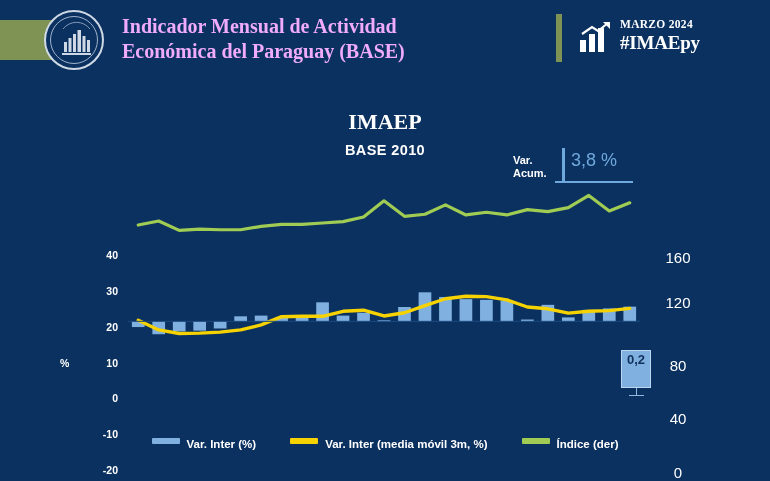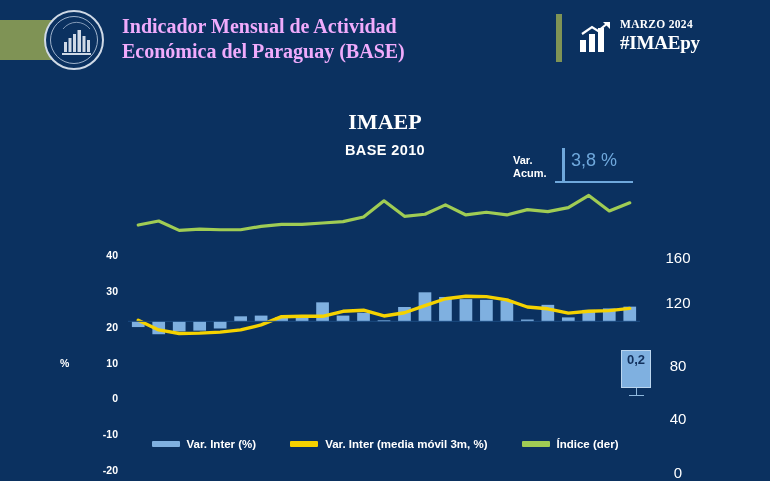--- a/index.html
+++ b/index.html
@@ -48,21 +48,21 @@
   .annot .uline{position:absolute;left:50px;top:27px;width:78px;height:2px;background:#6fa8dc;}
 
   .callout{position:absolute;left:621px;top:272px;background:#7fb0e0;color:#12305c;
         font-size:13px;font-weight:bold;padding:1px 5px 20px 5px;border:1px solid #bcd6ef;}
   .callout-stem{position:absolute;left:636px;top:292px;width:1px;height:26px;background:#8fb8dd;}
   .callout-base{position:absolute;left:629px;top:317px;width:15px;height:1px;background:#8fb8dd;}
 
   
   .legend{position:absolute;left:0;top:360px;width:770px;display:flex;
         justify-content:center;align-items:center;gap:34px;}
-  .lg-item{display:flex;align-items:center;gap:7px;}
+  .lg-item{display:flex;gap:7px;}
   .lg-swatch{width:28px;height:6px;border-radius:1px;display:block;}
   .lg-text{color:#ffffff;font-size:11.5px;font-weight:bold;white-space:nowrap;}
 </style>
 </head>
 <body>
 
 <div class="header">
   <div class="olive-tab"></div>
 
   <div class="seal">

